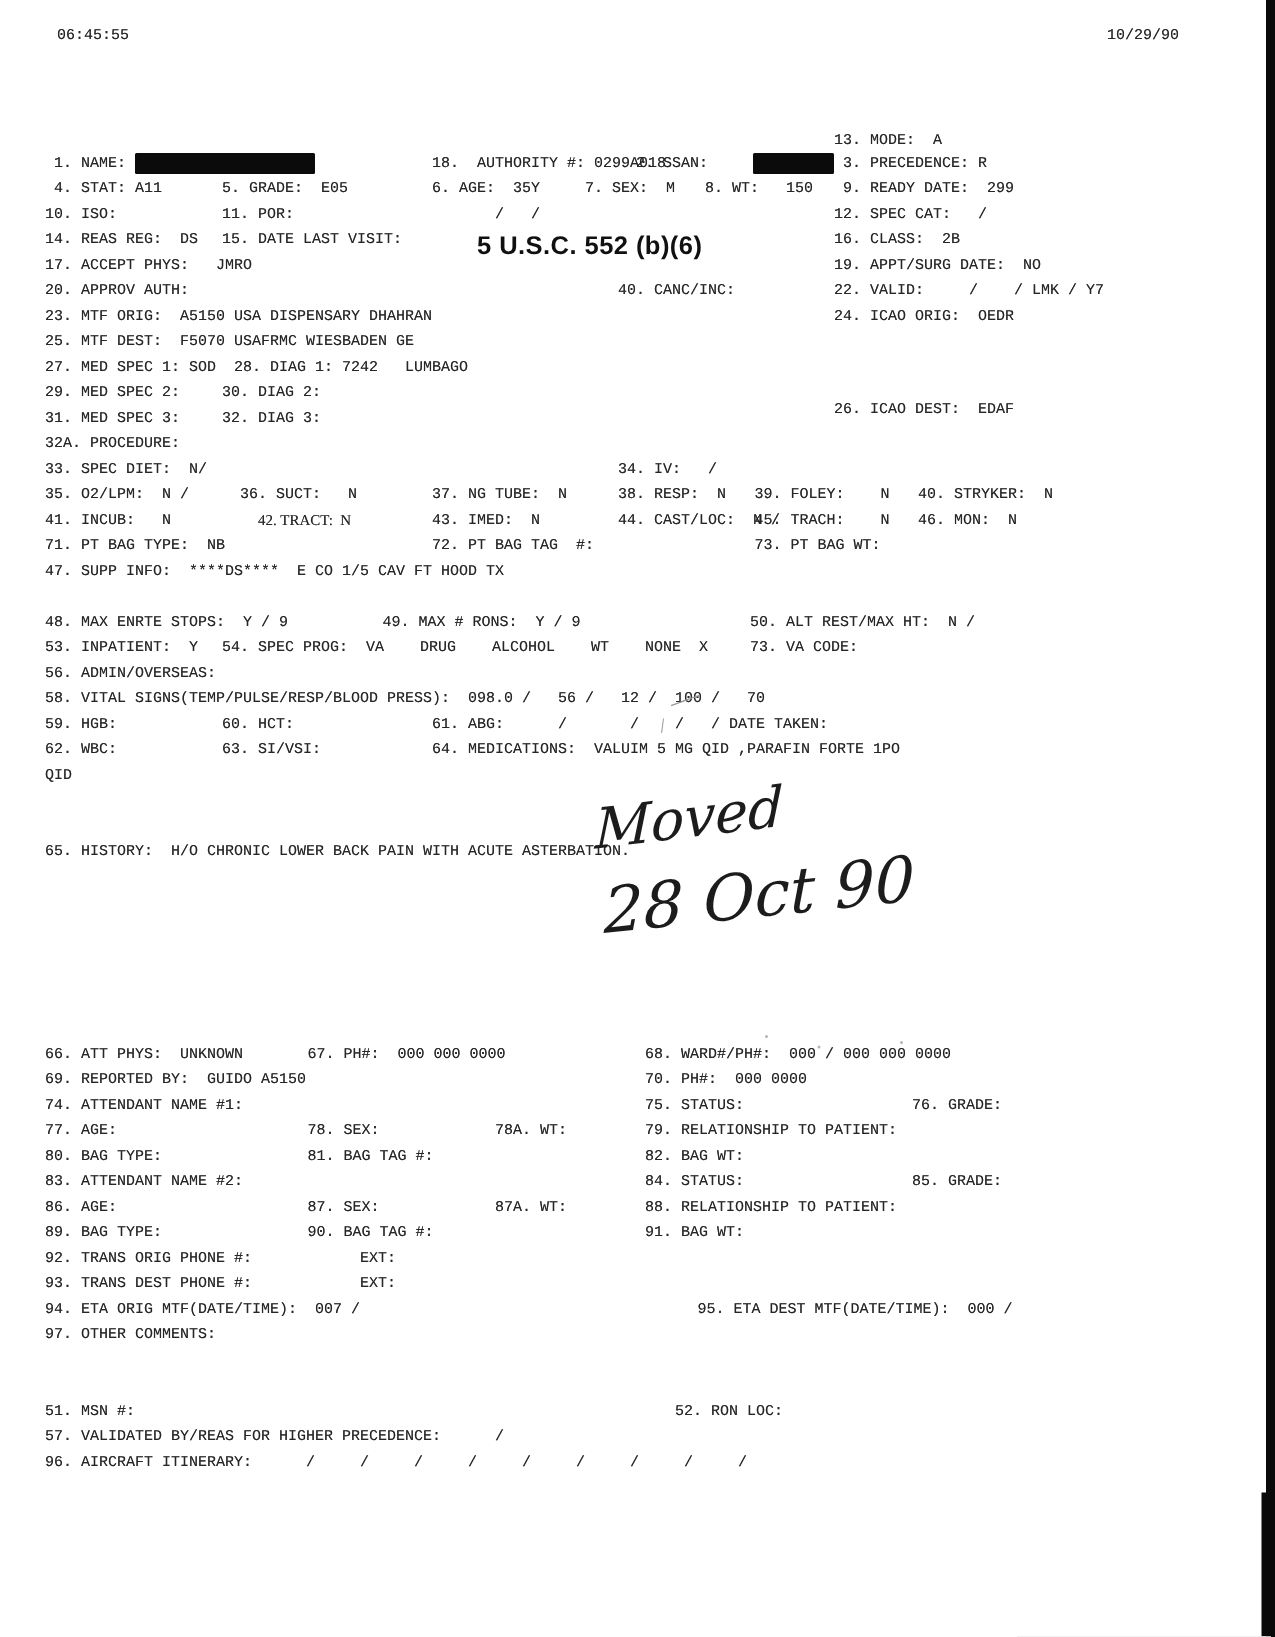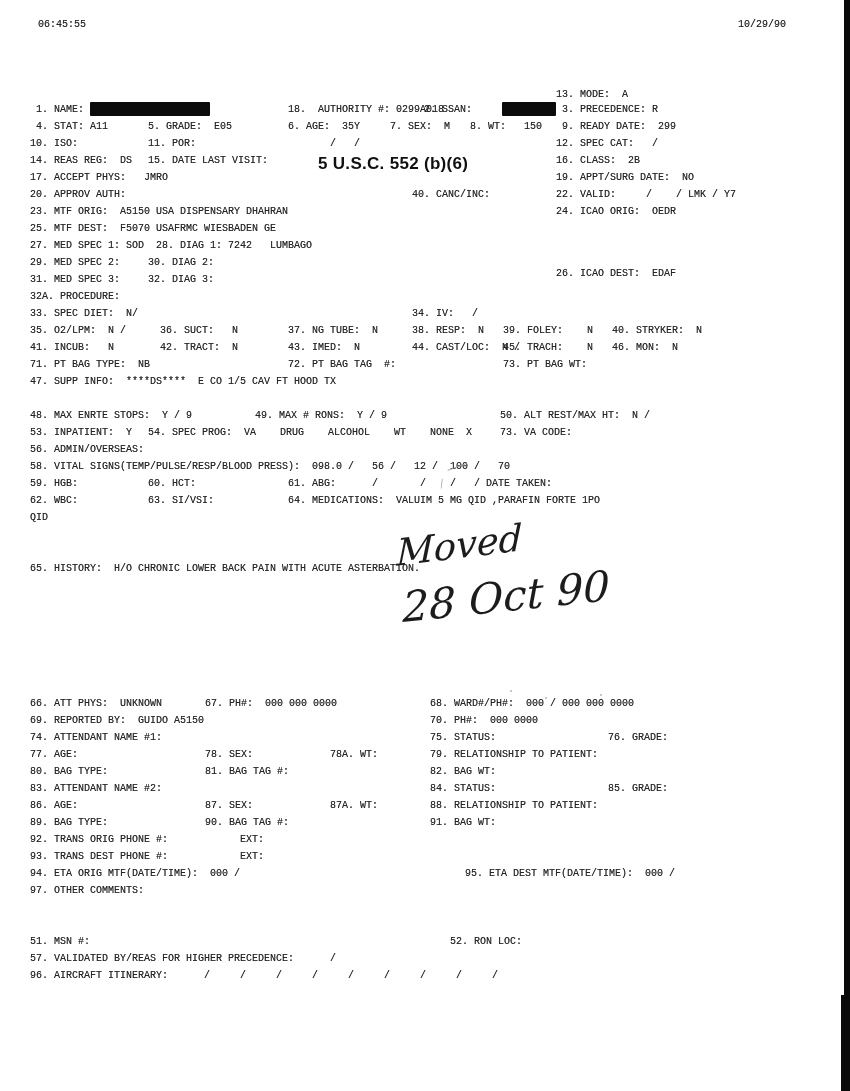--- a/index.html
+++ b/index.html
@@ -77,21 +77,21 @@
       <div class="seg" style="top: 290px; left: 30px;">32A. PROCEDURE:</div>
       <div class="seg" style="top: 307px; left: 30px;">33. SPEC DIET:  N/</div>
       <div class="seg" style="top: 307px; left: 412px;">34. IV:   /</div>
       <div class="seg" style="top: 324px; left: 30px;">35. O2/LPM:  N /</div>
       <div class="seg" style="top: 324px; left: 160px;">36. SUCT:   N</div>
       <div class="seg" style="top: 324px; left: 288px;">37. NG TUBE:  N</div>
       <div class="seg" style="top: 324px; left: 412px;">38. RESP:  N</div>
       <div class="seg" style="top: 324px; left: 503px;">39. FOLEY:    N</div>
       <div class="seg" style="top: 324px; left: 612px;">40. STRYKER:  N</div>
       <div class="seg" style="top: 341px; left: 30px;">41. INCUB:   N</div>
-      <div class="seg" style="top: 341px; left: 160px;">42. TRACT:  N</div>
+      <div class="seg" style="top: 341px; left: 172px; font-family: Liberation Serif, serif;">42. TRACT:  N</div>
       <div class="seg" style="top: 341px; left: 288px;">43. IMED:  N</div>
       <div class="seg" style="top: 341px; left: 412px;">44. CAST/LOC:  N /</div>
       <div class="seg" style="top: 341px; left: 503px;">45. TRACH:    N</div>
       <div class="seg" style="top: 341px; left: 612px;">46. MON:  N</div>
       <div class="seg" style="top: 358px; left: 30px;">71. PT BAG TYPE:  NB</div>
       <div class="seg" style="top: 358px; left: 288px;">72. PT BAG TAG  #:</div>
       <div class="seg" style="top: 358px; left: 503px;">73. PT BAG WT:</div>
       <div class="seg" style="top: 375px; left: 30px;">47. SUPP INFO:  ****DS****  E CO 1/5 CAV FT HOOD TX</div>
       <div class="seg" style="top: 409px; left: 30px;">48. MAX ENRTE STOPS:  Y / 9</div>
       <div class="seg" style="top: 409px; left: 255px;">49. MAX # RONS:  Y / 9</div>
@@ -131,21 +131,21 @@
       <div class="seg" style="top: 799px; left: 205px;">87. SEX:</div>
       <div class="seg" style="top: 799px; left: 330px;">87A. WT:</div>
       <div class="seg" style="top: 799px; left: 430px;">88. RELATIONSHIP TO PATIENT:</div>
       <div class="seg" style="top: 816px; left: 30px;">89. BAG TYPE:</div>
       <div class="seg" style="top: 816px; left: 205px;">90. BAG TAG #:</div>
       <div class="seg" style="top: 816px; left: 430px;">91. BAG WT:</div>
       <div class="seg" style="top: 833px; left: 30px;">92. TRANS ORIG PHONE #:</div>
       <div class="seg" style="top: 833px; left: 240px;">EXT:</div>
       <div class="seg" style="top: 850px; left: 30px;">93. TRANS DEST PHONE #:</div>
       <div class="seg" style="top: 850px; left: 240px;">EXT:</div>
-      <div class="seg" style="top: 867px; left: 30px;">94. ETA ORIG MTF(DATE/TIME):  000 /</div>
+      <div class="seg" style="top: 867px; left: 30px;">94. ETA ORIG MTF(DATE/TIME):  007 /</div>
       <div class="seg" style="top: 867px; left: 465px;">95. ETA DEST MTF(DATE/TIME):  000 /</div>
       <div class="seg" style="top: 884px; left: 30px;">97. OTHER COMMENTS:</div>
       <div class="seg" style="top: 935px; left: 30px;">51. MSN #:</div>
       <div class="seg" style="top: 935px; left: 450px;">52. RON LOC:</div>
       <div class="seg" style="top: 952px; left: 30px;">57. VALIDATED BY/REAS FOR HIGHER PRECEDENCE:      /</div>
       <div class="seg" style="top: 969px; left: 30px;">96. AIRCRAFT ITINERARY:      /     /     /     /     /     /     /     /     /</div>
     </div>
 
   <div class="hw hw-moved">Moved</div>
   <div class="hw hw-date">28 Oct 90</div>

